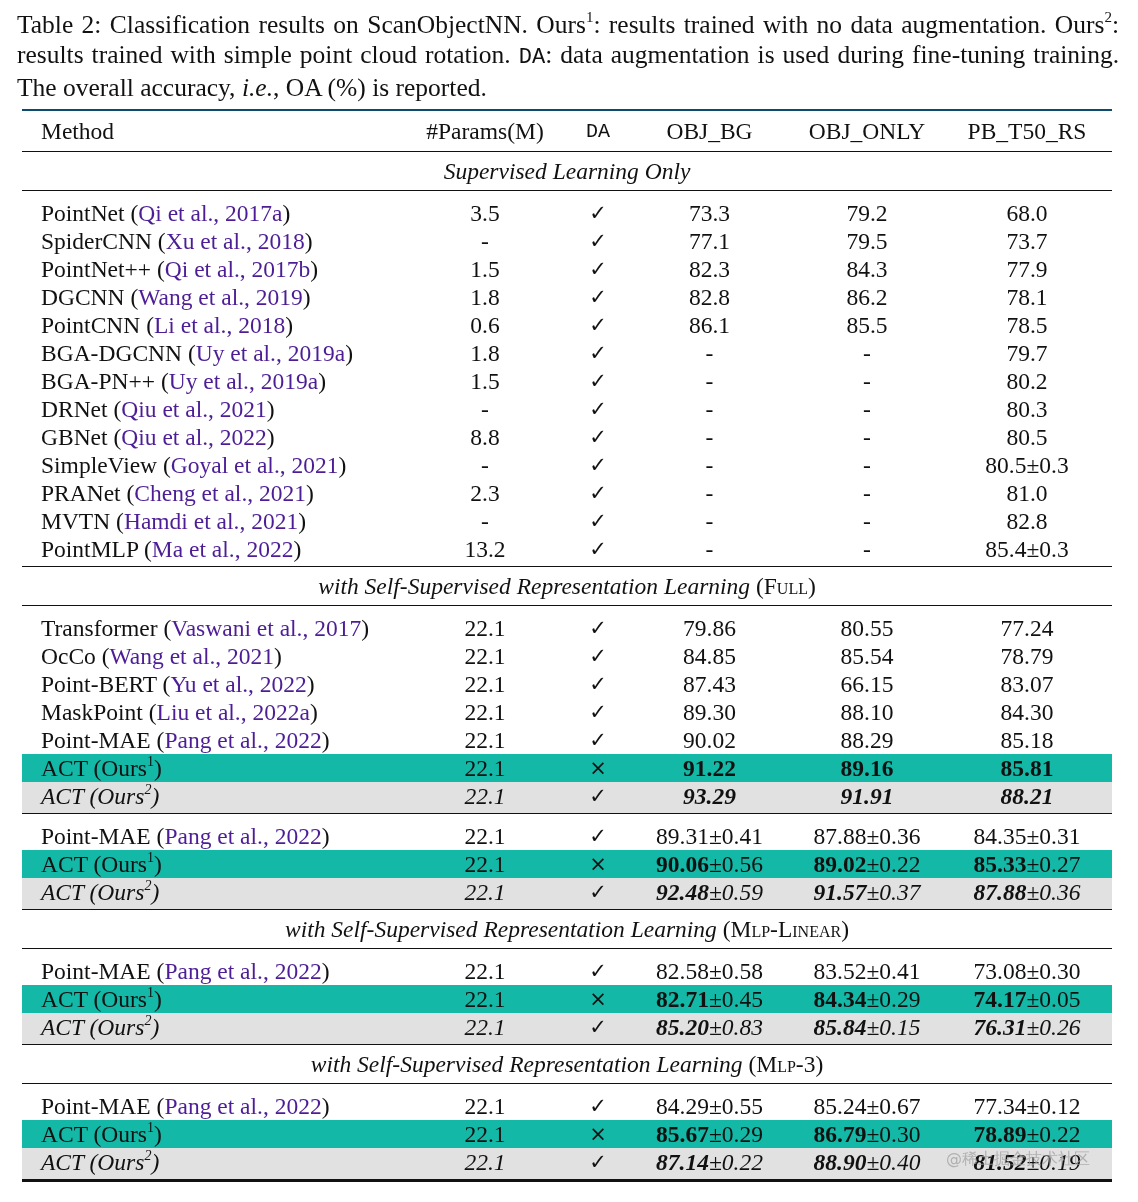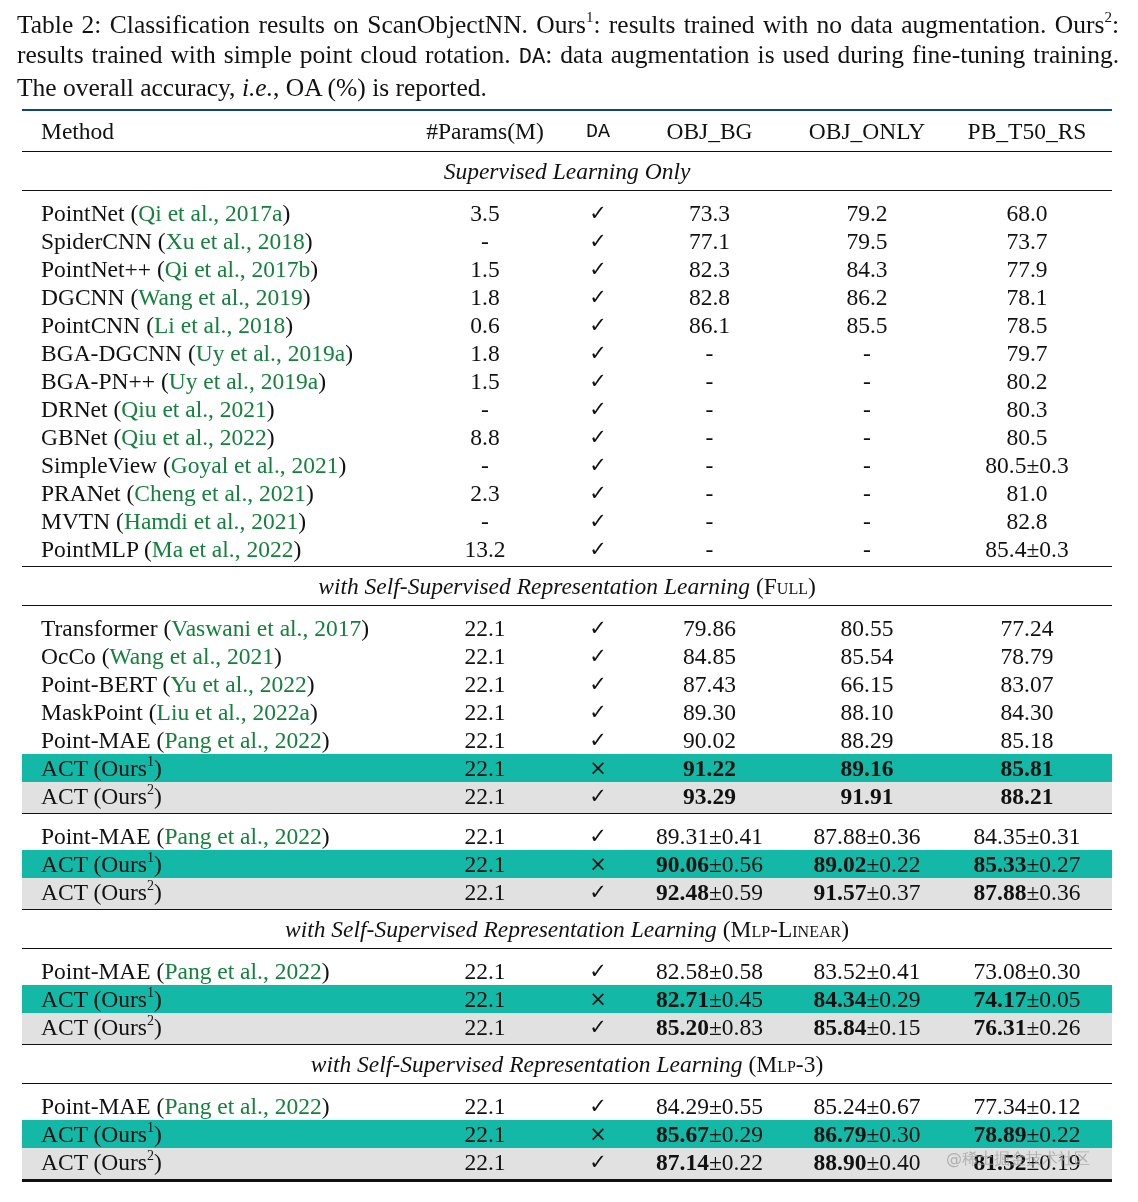--- a/index.html
+++ b/index.html
@@ -26,23 +26,23 @@
   tr.row td { height: 27.3px; line-height: 27px; }
   tr.first td { padding-top: 8px; }
   tr.last td { padding-bottom: 3px; }
   .c-method { text-align: left; padding-left: 19px; width: 360px; }
   .c-params { text-align: center; width: 168px; }
   .c-da { text-align: center; width: 58px; }
   .c-bg { text-align: center; width: 165px; }
   .c-only { text-align: center; width: 150px; }
   .c-rs { text-align: center; width: 170px; }
   .da-head { font-family: "Liberation Mono", "DejaVu Sans Mono", monospace; font-size: 20px; }
-  .cite { color: #15803d; }
+  .cite { color: #4c1d95; }
   .shade1 td { background: #14b8a6; }
-  .shade2 td { background: #e1e1e1; }
+  .shade2 td { background: #e1e1e1; font-style: italic; }
   .b { font-weight: bold; }
   sup { font-size: 14px; line-height: 0; position: relative; top: -1px; }
   .block-end td { border-bottom: 1.5px solid #111; }
   .table-end td { border-bottom: 3px solid #111; }
   .mark { font-family: "DejaVu Sans", sans-serif; font-size: 21px; }
   .watermark {
     position: absolute; left: 946px; top: 1149px; font-size: 16px;
     color: rgba(160,160,160,0.75); font-family: "DejaVu Sans", sans-serif;
   }
 </style>

